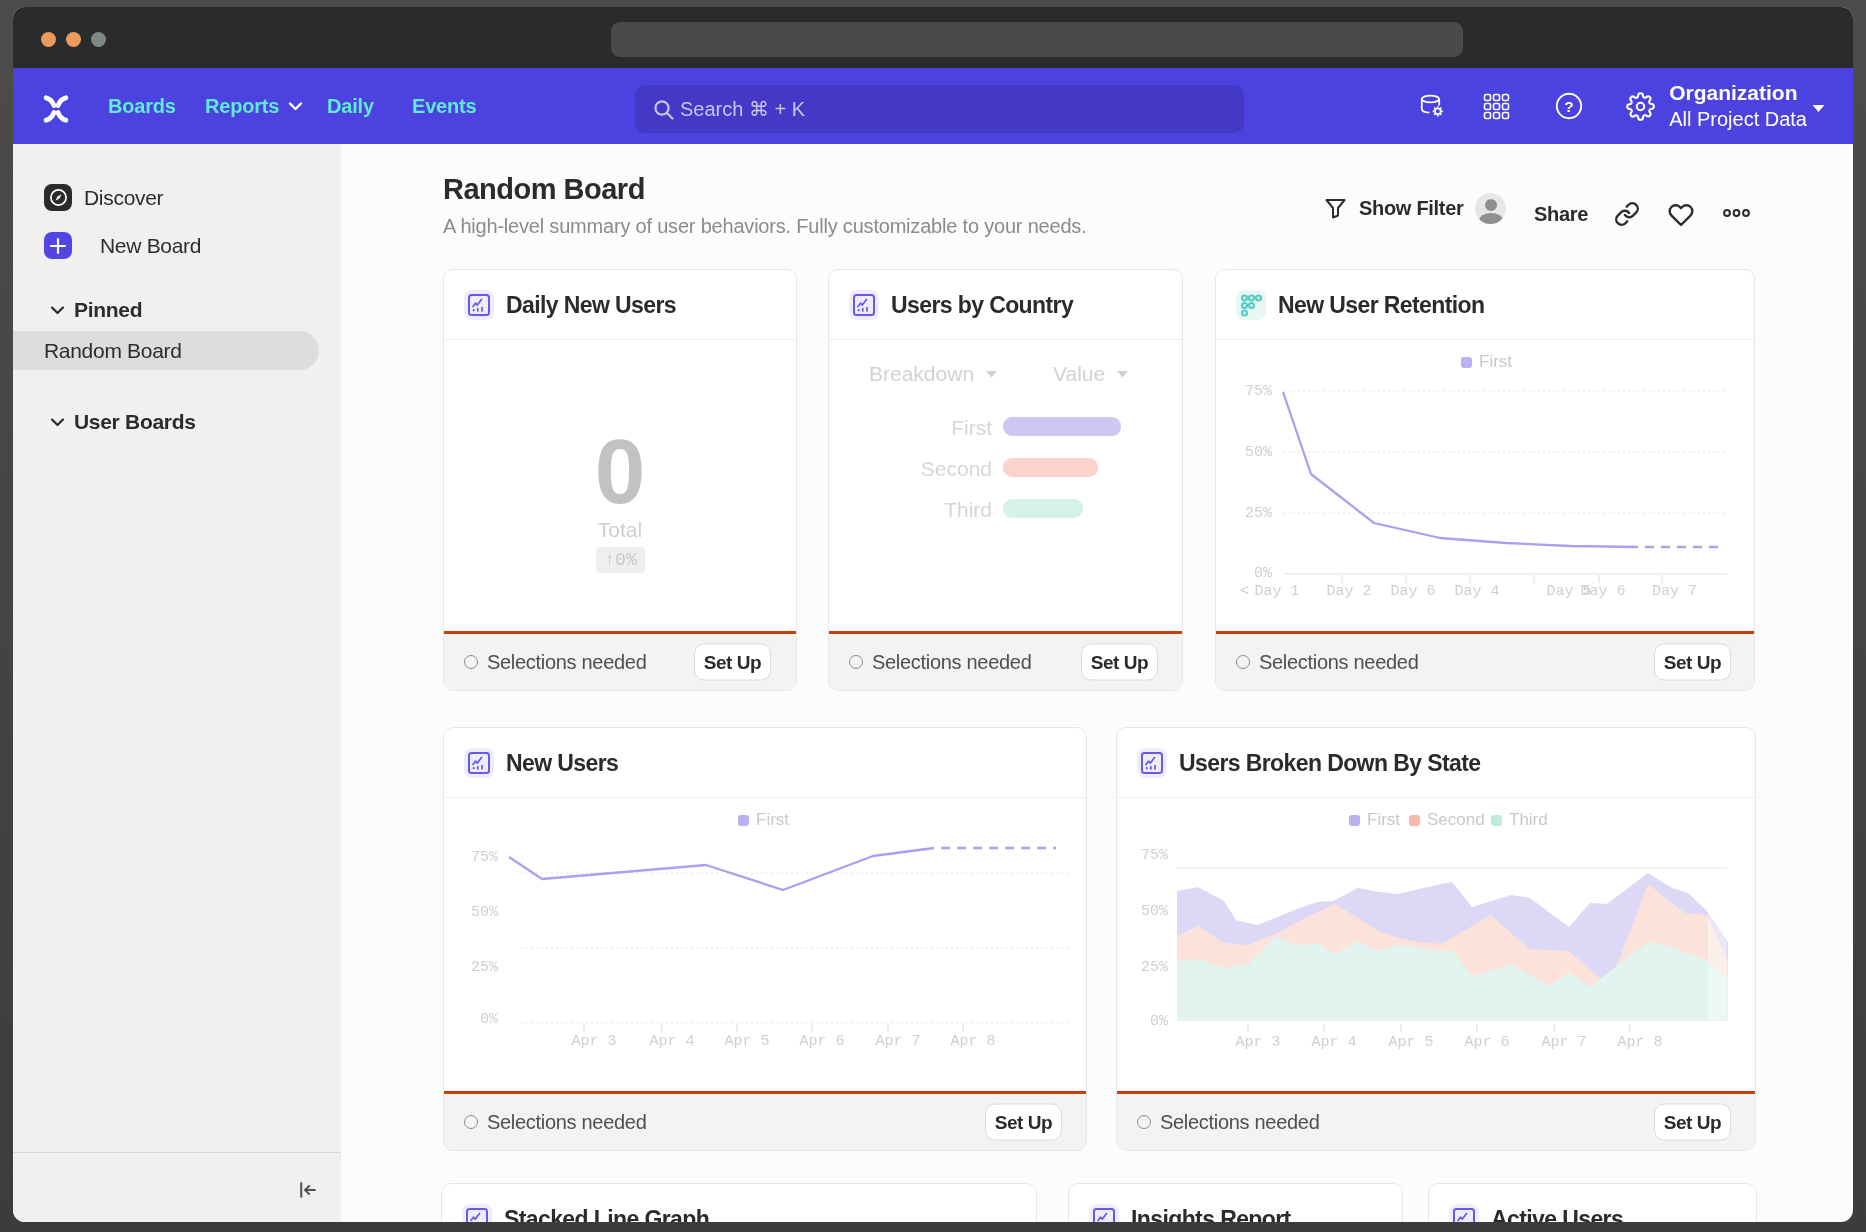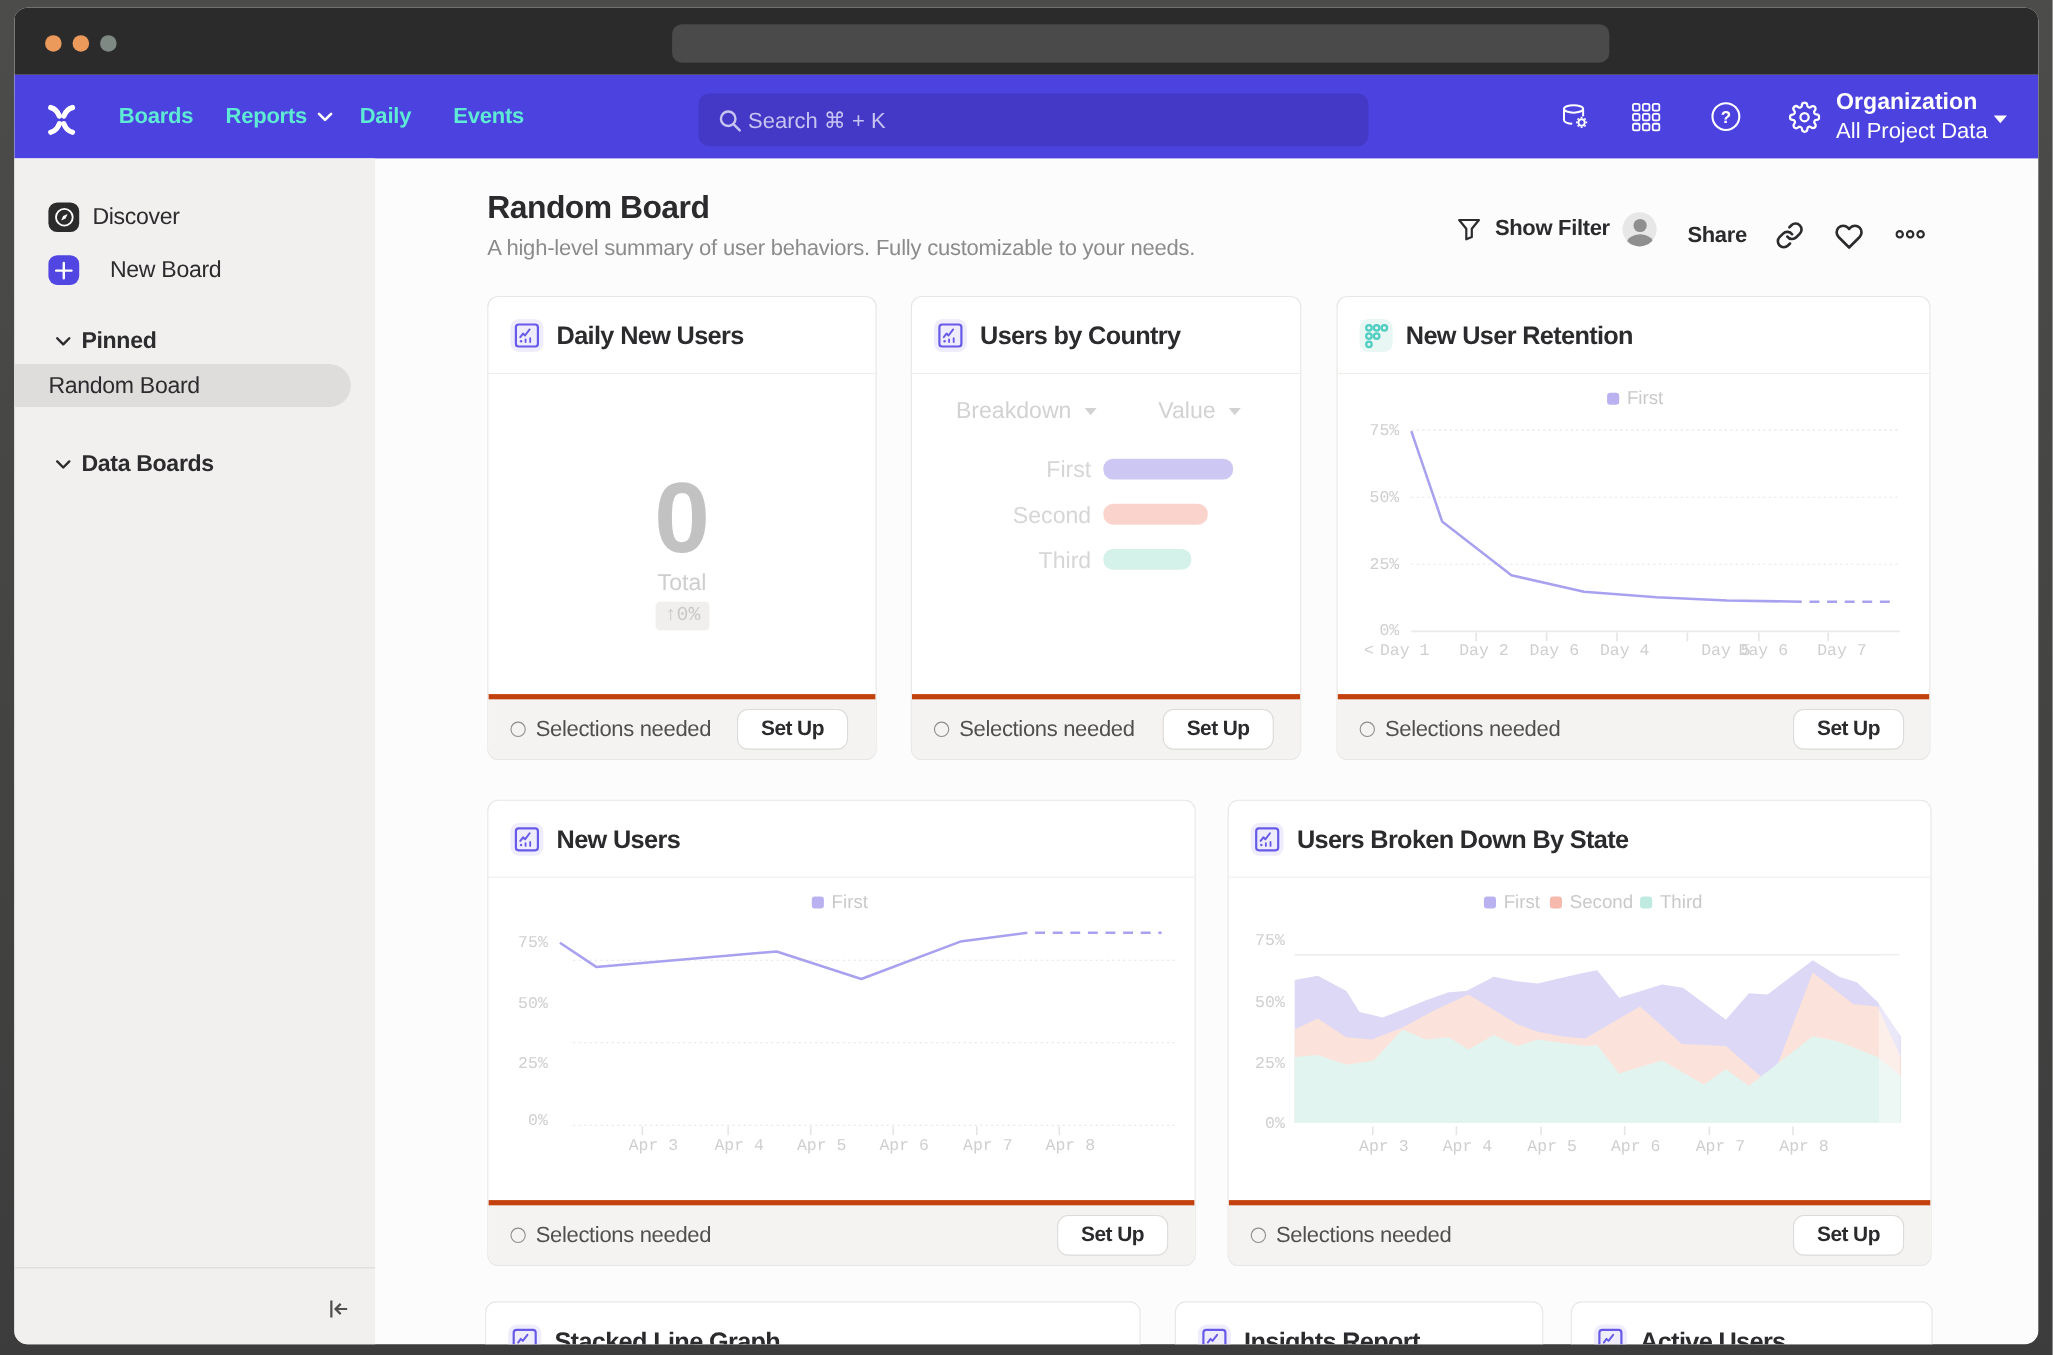--- a/index.html
+++ b/index.html
@@ -43,24 +43,24 @@
 
   
   .card { position:absolute; background:#fff; border:1.5px solid #e8e7e5; border-radius:10px; }
   .chead { position:absolute; left:0; top:0; right:0; height:70px; border-bottom:1px solid #efeeec; }
   .cicon { position:absolute; left:20px; top:20px; width:30px; height:30px; border-radius:8px;
            background:#efedfc; display:flex; align-items:center; justify-content:center; }
   .cicon.teal { background:#e8f7f4; }
   .ctitle { position:absolute; left:62px; top:0; height:70px; display:flex; align-items:center;
             font-size:23px; font-weight:700; color:#2b2b2e; letter-spacing:-0.6px; }
   .cfoot { position:absolute; left:0; bottom:0; right:0; height:59px; background:#f4f3f1;
-           border-top:5px solid #c2410c; border-radius:0 0 9px 9px; display:flex; align-items:center; }
+           border-top:3px solid #c2410c; border-radius:0 0 9px 9px; display:flex; align-items:center; }
   .selneed { display:flex; align-items:center; margin-left:20px; color:#4f4f4f; font-size:20px; letter-spacing:-0.3px; }
   .selneed .circ { width:14px; height:14px; border:1.8px solid #8c8c8c; border-radius:50%; margin-right:9px; }
-  .setup { position:absolute; top:50%; transform:translateY(-50%); height:37px; padding:0 21px;
+  .setup { position:absolute; top:50%; transform:translateY(-50%); height:37px; padding:0 9px;
            background:#fff; border:1.5px solid #dcdbd9; border-radius:10px; display:flex;
            align-items:center; justify-content:center; font-size:19px; font-weight:700; color:#2b2b2e; letter-spacing:-0.5px; }
   .axis { font-family:"Liberation Mono", monospace; color:#cfcfcf; font-size:15px; line-height:17px; white-space:nowrap; }
   .legend { position:absolute; display:flex; align-items:center; font-size:17px; color:#c9c9c9; }
   .lsq { width:11px; height:11px; border-radius:3px; margin-right:7px; }
 </style>
 </head>
 <body>
 <div class="canvas">
 <div class="window">
@@ -175,21 +175,21 @@
         </svg>
     <div style="margin-left:9px; font-size:21px; font-weight:600;">Pinned</div>
   </div>
   <div class="pill" style="top:324px;">
         <span style="margin-left:31px; font-size:21px; color:#2c2c2e; letter-spacing:-0.3px;">Random Board</span>
       </div>
   <div class="srow" style="left:37px; top:402px; height:26px;">
     <svg width="15" height="10" viewBox="0 0 15 10">
           <path d="M2,2.5 L7.5,8 L13,2.5" stroke="#2c2c2e" stroke-width="2.2" fill="none" stroke-linecap="round" stroke-linejoin="round"></path>
         </svg>
-    <div style="margin-left:9px; font-size:21px; font-weight:600;">Data Boards</div>
+    <div style="margin-left:9px; font-size:21px; font-weight:600;">User Boards</div>
   </div>
   <div class="sdivider" style="top:1145px; left:0; width:328px; position:absolute;"></div>
   <svg class="abs" style="left:284px; top:1172px;" width="22" height="22" viewBox="0 0 26 26" fill="none" stroke="#4f4f4f" stroke-width="2.4">
     <path d="M5,4 V22"></path>
         <path d="M22,13 H10"></path>
         <path d="M15,7.5 L9.5,13 L15,18.5"></path>
   </svg>
 
   <div class="h1">Random Board</div>
   <div class="sub">A high-level summary of user behaviors. Fully customizable to your needs.</div>

